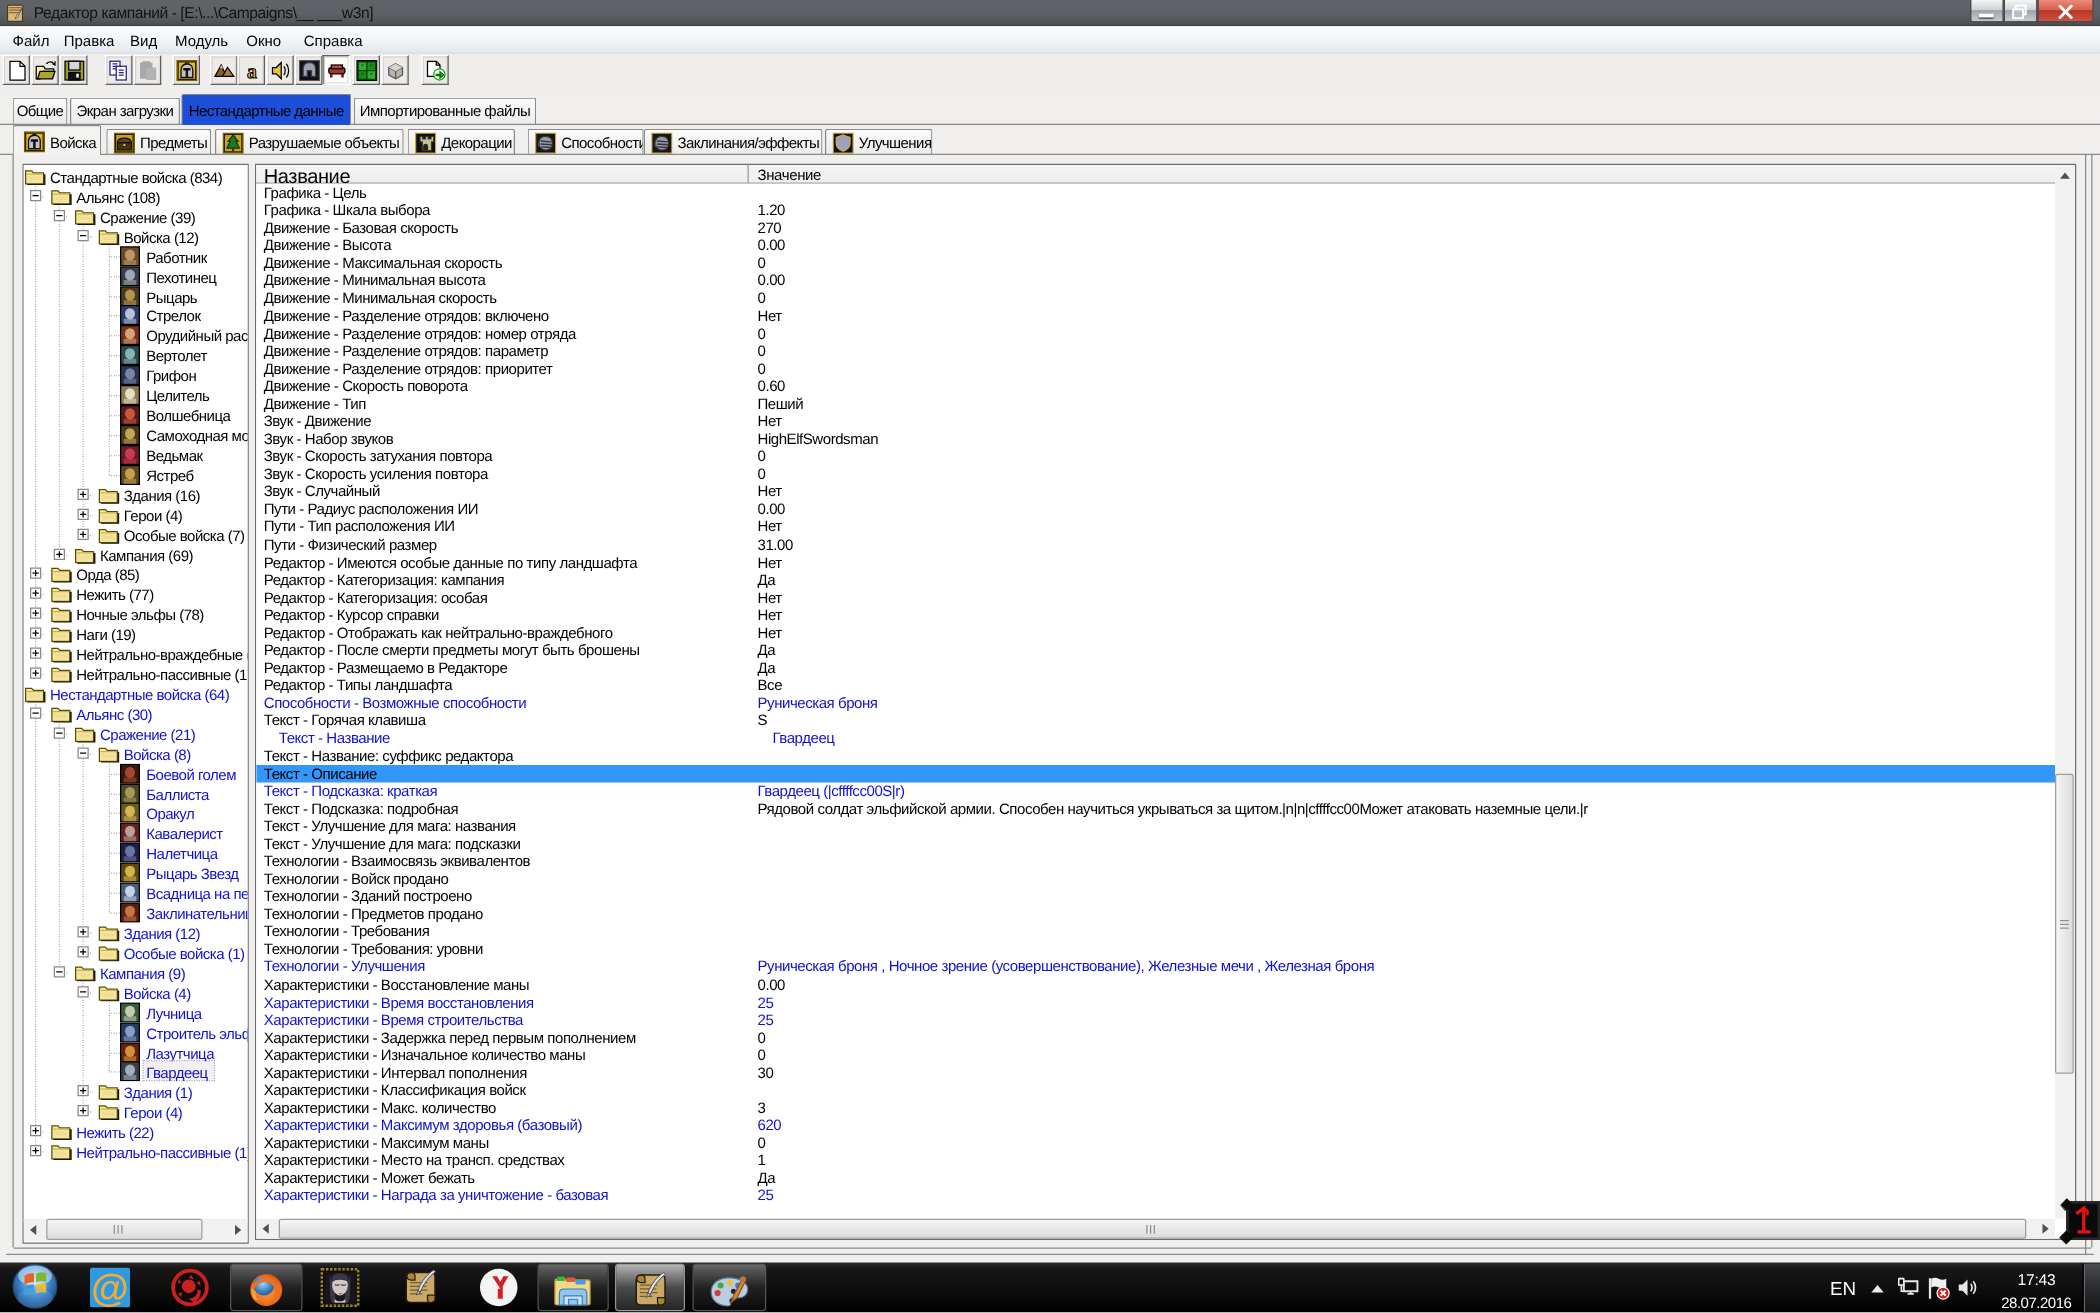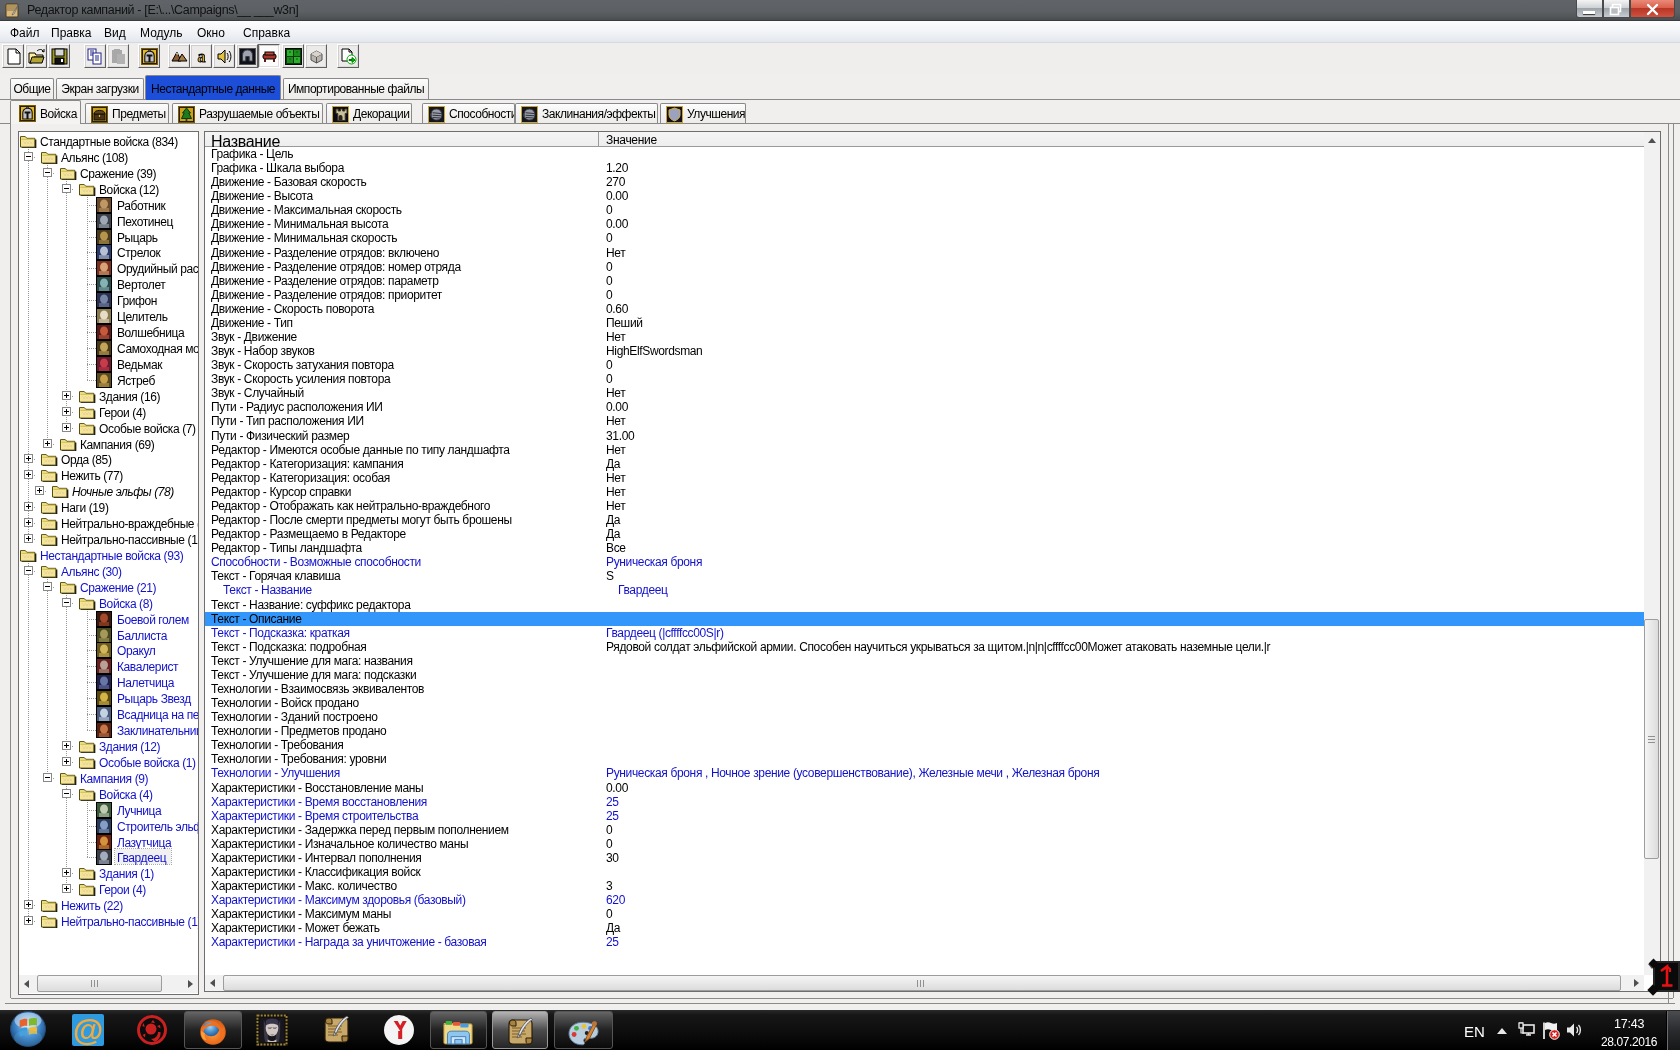--- a/index.html
+++ b/index.html
@@ -528,21 +528,21 @@
       </div>
       <span style="position:absolute;left:21px;top:1px;"><svg width="18" height="14" viewBox="0 0 18 14">
 <path d="M1.5 13 L1.5 2.6 L6.3 2.6 L7.8 4.3 L15.8 4.3 L15.8 13 Z" fill="#f6ec8e" stroke="#5a4a10"></path>
 <path d="M16.7 5.4 L16.7 13.8 L2.8 13.8" fill="none" stroke="#1a1a08" stroke-width="1.3"></path>
 <path d="M2.3 5.2 L15 5.2" stroke="#c8b44a"></path>
 <path d="M2.6 6.2 L15 6.2 L15 12.2 L2.6 12.2 Z" fill="#f3e49a"></path>
 <path d="M4 7 l3 3 M7 7 l3 3 M10 7 l3 3 M5 10 l2 -2 M8 10 l2 -2 M11 10 l2 -2" stroke="#e8cf9a" stroke-width="0.7"></path>
 </svg></span>
       <span style="position:absolute;left:42px;top:1px;">Нежить (77)</span>
     </div>
-    <div class="trr" style="left:11px;top:351.2px;width:189px;font-style:italic;">
+    <div class="trr" style="left:0;top:351.2px;width:189px;">
       <div class="doth" style="left:9px;top:8px;width:8px;"></div>
       <div class="ebox" style="left:5px;">
         <i></i>
         <span class="v2"></span>
       </div>
       <span style="position:absolute;left:21px;top:1px;"><svg width="18" height="14" viewBox="0 0 18 14">
 <path d="M1.5 13 L1.5 2.6 L6.3 2.6 L7.8 4.3 L15.8 4.3 L15.8 13 Z" fill="#f6ec8e" stroke="#5a4a10"></path>
 <path d="M16.7 5.4 L16.7 13.8 L2.8 13.8" fill="none" stroke="#1a1a08" stroke-width="1.3"></path>
 <path d="M2.3 5.2 L15 5.2" stroke="#c8b44a"></path>
 <path d="M2.6 6.2 L15 6.2 L15 12.2 L2.6 12.2 Z" fill="#f3e49a"></path>
@@ -596,21 +596,21 @@
       <span style="position:absolute;left:42px;top:1px;">Нейтрально-пассивные (17</span>
     </div>
     <div class="trr cust" style="left:0;top:414.9px;width:179px;">
       <span style="position:absolute;left:0px;top:1px;"><svg width="18" height="14" viewBox="0 0 18 14">
 <path d="M1.5 13 L1.5 2.6 L6.3 2.6 L7.8 4.3 L15.8 4.3 L15.8 13 Z" fill="#f6ec8e" stroke="#5a4a10"></path>
 <path d="M16.7 5.4 L16.7 13.8 L2.8 13.8" fill="none" stroke="#1a1a08" stroke-width="1.3"></path>
 <path d="M2.3 5.2 L15 5.2" stroke="#c8b44a"></path>
 <path d="M2.6 6.2 L15 6.2 L15 12.2 L2.6 12.2 Z" fill="#f3e49a"></path>
 <path d="M4 7 l3 3 M7 7 l3 3 M10 7 l3 3 M5 10 l2 -2 M8 10 l2 -2 M11 10 l2 -2" stroke="#e8cf9a" stroke-width="0.7"></path>
 </svg></span>
-      <span style="position:absolute;left:21px;top:1px;">Нестандартные войска (93)</span>
+      <span style="position:absolute;left:21px;top:1px;">Нестандартные войска (64)</span>
     </div>
     <div class="trr cust" style="left:0;top:430.8px;width:179px;">
       <div class="doth" style="left:9px;top:8px;width:8px;"></div>
       <div class="ebox" style="left:5px;">
         <i></i>
       </div>
       <span style="position:absolute;left:21px;top:1px;"><svg width="18" height="14" viewBox="0 0 18 14">
 <path d="M1.5 13 L1.5 2.6 L6.3 2.6 L7.8 4.3 L15.8 4.3 L15.8 13 Z" fill="#f6ec8e" stroke="#5a4a10"></path>
 <path d="M16.7 5.4 L16.7 13.8 L2.8 13.8" fill="none" stroke="#1a1a08" stroke-width="1.3"></path>
 <path d="M2.3 5.2 L15 5.2" stroke="#c8b44a"></path>
@@ -1100,20 +1100,24 @@
       <span style="position:absolute;left:6px;">Характеристики - Макс. количество</span>
       <span class="v">3</span>
     </div>
     <div class="trow" style="position:relative;">
       <span class="blue" style="position:absolute;left:6px;">Характеристики - Максимум здоровья (базовый)</span>
       <span class="v blue">620</span>
     </div>
     <div class="trow" style="position:relative;">
       <span style="position:absolute;left:6px;">Характеристики - Максимум маны</span>
       <span class="v">0</span>
+    </div>
+    <div class="trow" style="position:relative;">
+      <span style="position:absolute;left:6px;">Характеристики - Место на трансп. средствах</span>
+      <span class="v">1</span>
     </div>
     <div class="trow" style="position:relative;">
       <span style="position:absolute;left:6px;">Характеристики - Может бежать</span>
       <span class="v">Да</span>
     </div>
     <div class="trow" style="position:relative;">
       <span class="blue" style="position:absolute;left:6px;">Характеристики - Награда за уничтожение - базовая</span>
       <span class="v blue">25</span>
     </div>
   </div>

